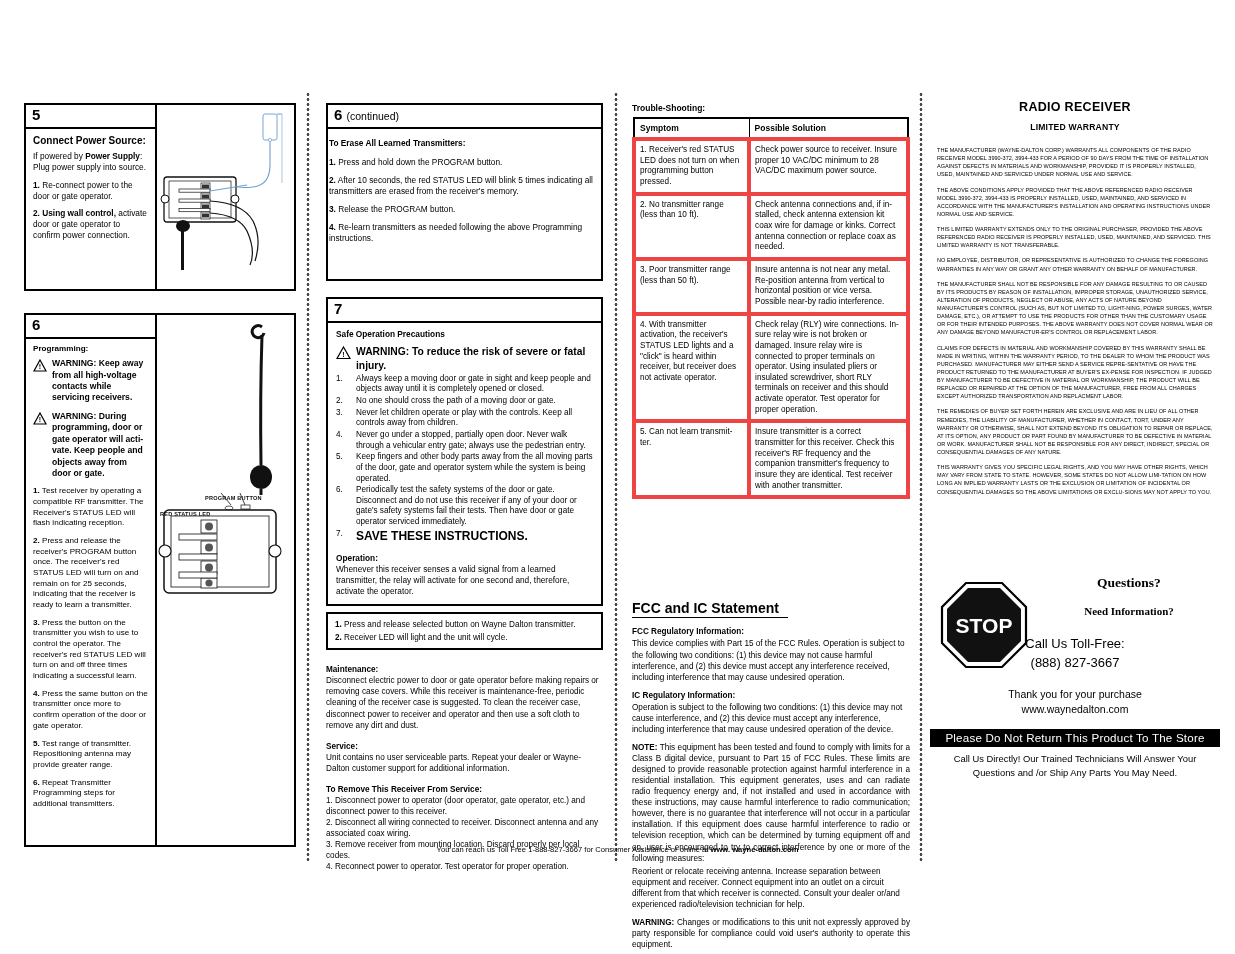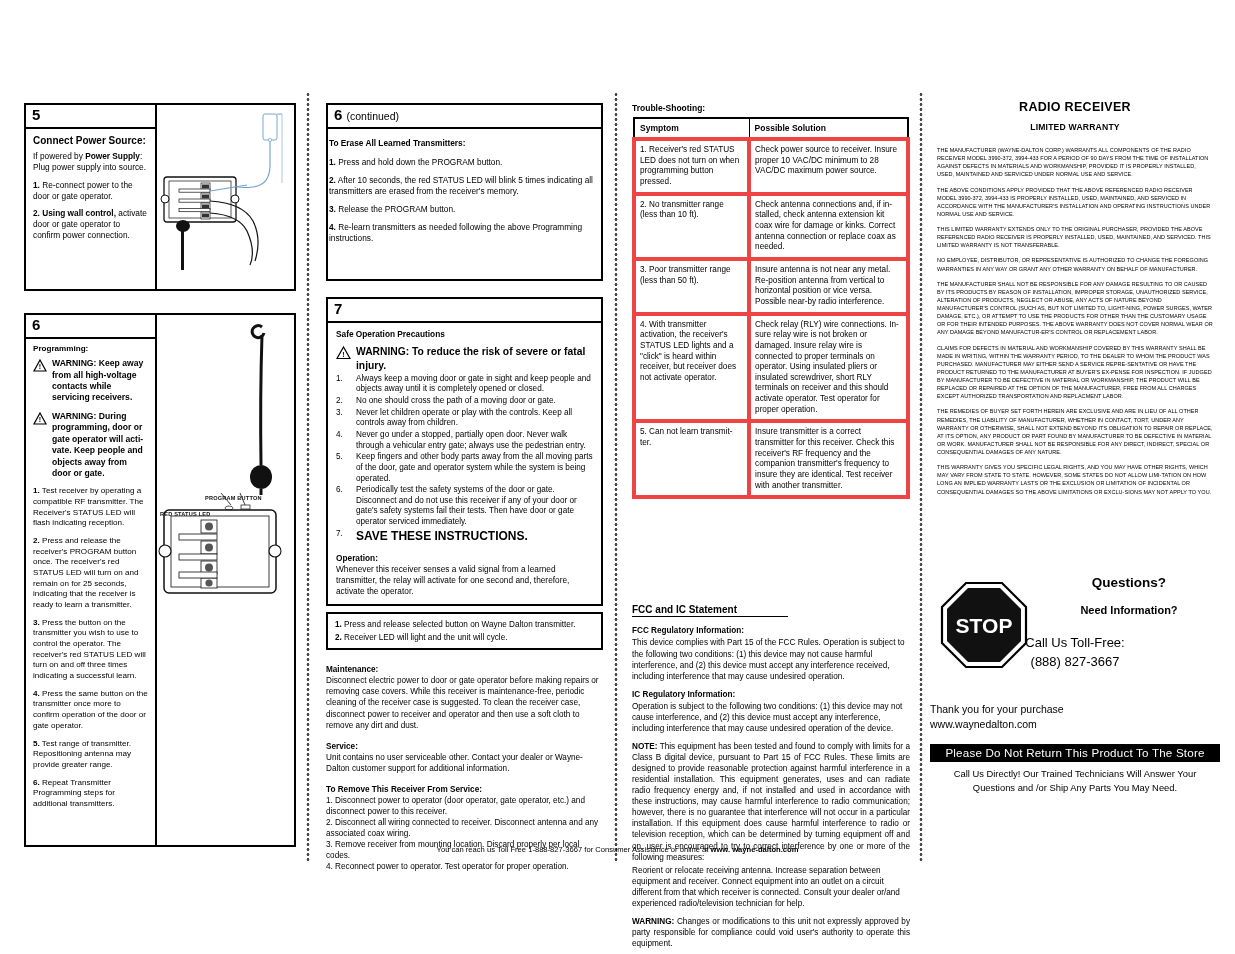--- a/index.html
+++ b/index.html
@@ -45,35 +45,35 @@
 
   .opbox{border:2px solid #000;padding:5px 7px;margin-top:6px;font-size:8.2px;line-height:1.35;}
 
   
   table.ts{border-collapse:collapse;width:100%;table-layout:fixed;border:2px solid #000;}
   table.ts th{border:1px solid #000;font-size:8.5px;text-align:left;padding:4px 5px;font-weight:bold;vertical-align:top;}
   table.ts td{border:4px solid #ef4444;font-size:8.2px;line-height:1.3;padding:4px 4px;vertical-align:top;}
   .ts-title{font-weight:bold;font-size:8.5px;margin-bottom:4px;}
 
   
-  .fcc-h{font-weight:bold;font-size:10px;border-bottom:1px solid #000;display:inline-block;padding-bottom:1px;margin-bottom:8px;width:56%;}
+  .fcc-h{font-weight:bold;font-size:14px;border-bottom:1px solid #000;display:inline-block;padding-bottom:1px;margin-bottom:8px;width:56%;}
   .fcc p{font-size:8.2px;line-height:1.35;text-align:left;}
   .fcc p.just{text-align:justify;}
 
   
   .wtitle{text-align:center;font-weight:bold;font-size:12.5px;letter-spacing:.3px;}
   .wsub{text-align:center;font-weight:bold;font-size:8.6px;margin-top:8px;letter-spacing:.2px;}
   .warr p{font-size:5.5px;line-height:1.48;margin:0 0 7px 0;text-align:left;letter-spacing:.05px;}
 
   
   .qbox{position:relative;}
   .q1{font-weight:bold;font-size:13.5px;text-align:center;}
   .q2{font-weight:bold;font-size:11px;text-align:center;margin-top:14px;}
   .call{font-size:13px;text-align:center;margin-top:18px;line-height:1.45;}
-  .thank{font-size:10.5px;margin-top:30px;line-height:1.45;}
+  .thank{font-size:10.5px;text-align:center;margin-top:14px;line-height:1.45;}
   .banner{background:#000;color:#fff;text-align:center;font-size:11.6px;letter-spacing:.2px;padding:2px 0 3px 0;margin-top:12px;}
   .calldir{font-size:9.4px;text-align:center;line-height:1.45;margin-top:5px;}
 
   .footer{position:absolute;left:0;right:0;top:845px;text-align:center;font-size:7.6px;}
 
   .stop-wrap{position:absolute;left:8px;top:4px;width:92px;height:92px;}
 </style>
 </head>
 <body>
 
@@ -283,21 +283,21 @@
 
     <div class="opbox">
       <div style="margin-bottom:2px;"><b>1.</b><span> Press and release selected button on Wayne Dalton transmitter.</span></div>
       <div><b>2.</b><span> Receiver LED will light and the unit will cycle.</span></div>
     </div>
 
     <div style="margin-top:14px;font-size:8.2px;line-height:1.35;">
       <p style="margin-bottom:0;font-weight:bold;">Maintenance:</p>
       <p>Disconnect electric power to door or gate operator before making repairs or removing case covers. While this receiver is maintenance-free, periodic cleaning of the receiver case is suggested. To clean the receiver case, disconnect power to receiver and operator and then use a soft cloth to remove any dirt and dust.</p>
       <p style="margin-bottom:0;font-weight:bold;margin-top:10px;">Service:</p>
-      <p>Unit contains no user serviceable other.  Contact your dealer or Wayne-Dalton customer support for additional information.</p>
+      <p>Unit contains no user serviceable parts.  Repeat your dealer or Wayne-Dalton customer support for additional information.</p>
       <p style="margin-bottom:0;font-weight:bold;margin-top:10px;">To Remove This Receiver From Service:</p>
       <p style="margin-bottom:0;">1. Disconnect power to operator (door operator, gate operator, etc.) and disconnect power to this receiver.</p>
       <p style="margin-bottom:0;">2. Disconnect all wiring connected to receiver. Disconnect antenna and any associated coax wiring.</p>
       <p style="margin-bottom:0;">3. Remove receiver from mounting location. Discard properly per local codes.</p>
       <p style="margin-bottom:0;">4. Reconnect power to operator. Test operator for proper operation.</p>
     </div>
   </div>
 
   <div class="col" style="left:632px;top:103px;width:278px;">
     <div class="ts-title">Trouble-Shooting:</div>
@@ -366,21 +366,21 @@
   </div>
 
   <div class="col qbox" style="left:930px;top:575px;width:290px;">
     <div class="stop-wrap">
       <svg width="92" height="92" viewBox="0 0 92 92">
         <polygon points="28,4 64,4 88,28 88,64 64,88 28,88 4,64 4,28" fill="#fff" stroke="#000" stroke-width="2.2"></polygon>
         <polygon points="30,9 62,9 83,30 83,62 62,83 30,83 9,62 9,30" fill="#111"></polygon>
         <text x="46" y="54" font-size="21" font-weight="bold" fill="#fff" text-anchor="middle" font-family="Liberation Sans, sans-serif">STOP</text>
       </svg>
     </div>
-    <div style="margin-left:108px;">
+    <div style="margin-left:108px;font-family:Liberation Serif, serif;">
       <div class="q1">Questions?</div>
       <div class="q2">Need Information?</div>
     </div>
     <div class="call">
       <div>Call Us Toll-Free:</div>
       <div>(888) 827-3667</div>
     </div>
     <div class="thank">
       <div>Thank you for your purchase</div>
       <div>www.waynedalton.com</div>

